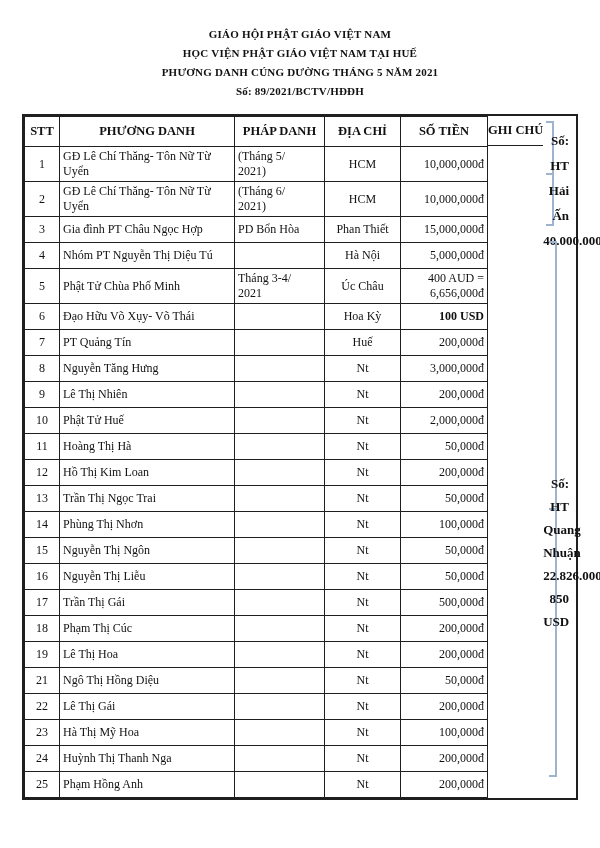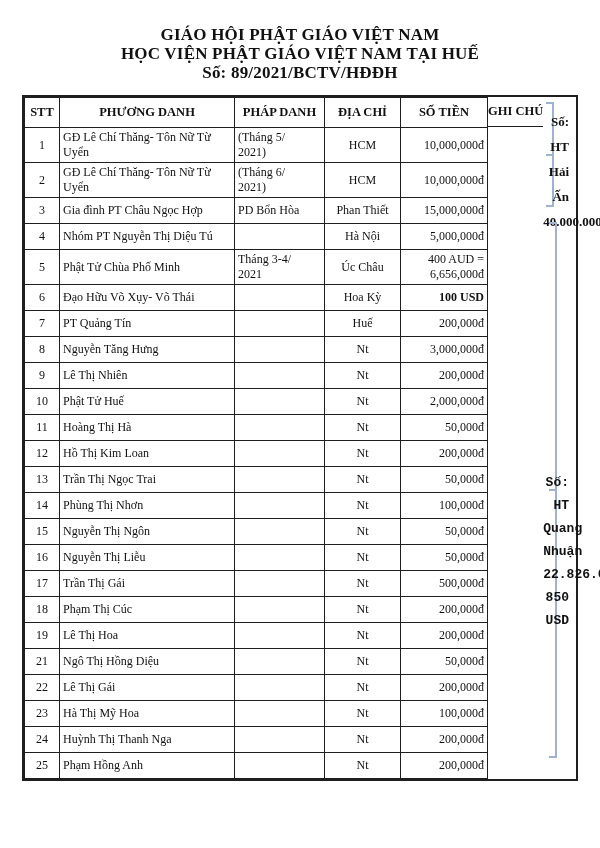--- a/index.html
+++ b/index.html
@@ -9,21 +9,21 @@
   }
   *{box-sizing:border-box;margin:0;padding:0;}
   body{background:#888;}
   .page{
     width:600px;height:848px;background:#ffffff;color:var(--ink);
     font-family:"Liberation Serif","DejaVu Serif",serif;
     position:relative;margin:0 auto;overflow:hidden;
   }
   
   .title-block{padding-top:25px;text-align:center;}
-  .title-line{font-weight:bold;font-size:17px;line-height:19px;letter-spacing:.2px;}
+  .title-line{font-weight:bold;font-size:11px;line-height:19px;letter-spacing:.2px;}
   
   .table-wrap{
     margin:13px 0 0 22px;width:556px;display:flex;align-items:stretch;
     border:2px solid var(--border);
   }
   table.roster{border-collapse:collapse;table-layout:fixed;width:463px;}
   table.roster th,table.roster td{
     border:1px solid var(--border);
     font-size:12px;vertical-align:middle;overflow:hidden;
   }
@@ -46,21 +46,21 @@
     height:30px;border-bottom:1px solid var(--border);
     display:flex;align-items:center;justify-content:center;
     font-weight:bold;font-size:12.5px;
   }
   .ghichu-body{position:relative;flex:1;}
   .note{
     position:absolute;left:0;right:7px;text-align:right;
     font-weight:bold;font-size:13px;
   }
   .note-a{top:12px;line-height:25px;}
-  .note-b{top:374px;line-height:23px;font-family:Liberation Mono, monospace;}
+  .note-b{top:356px;line-height:23px;}
   .bracket{position:absolute;border-left:2px solid var(--bracket);}
   .bracket::before,.bracket::after{
     content:"";position:absolute;left:-8px;width:8px;height:2px;background:var(--bracket);
   }
   .bracket::before{top:0;}
   .bracket::after{bottom:0;}
   .bracket .tick{
     position:absolute;top:50%;margin-top:-1px;left:-8px;width:6px;height:2px;
     background:var(--bracket);
   }
@@ -68,20 +68,21 @@
   .bracket-b{left:12px;top:125px;height:536px;}
 </style>
 </head>
 <body>
 
 <div class="page">
 
   <div class="title-block">
     <div class="title-line">GIÁO HỘI PHẬT GIÁO VIỆT NAM</div>
     <div class="title-line">HỌC VIỆN PHẬT GIÁO VIỆT NAM TẠI HUẾ</div>
+    <div class="title-line">PHƯƠNG DANH CÚNG DƯỜNG THÁNG 5 NĂM 2021</div>
     <div class="title-line">Số: 89/2021/BCTV/HĐĐH</div>
   </div>
 
   <div class="table-wrap">
     <table class="roster">
       <colgroup>
         <col class="c-stt">
           <col class="c-name">
           <col class="c-phap">
           <col class="c-addr">

